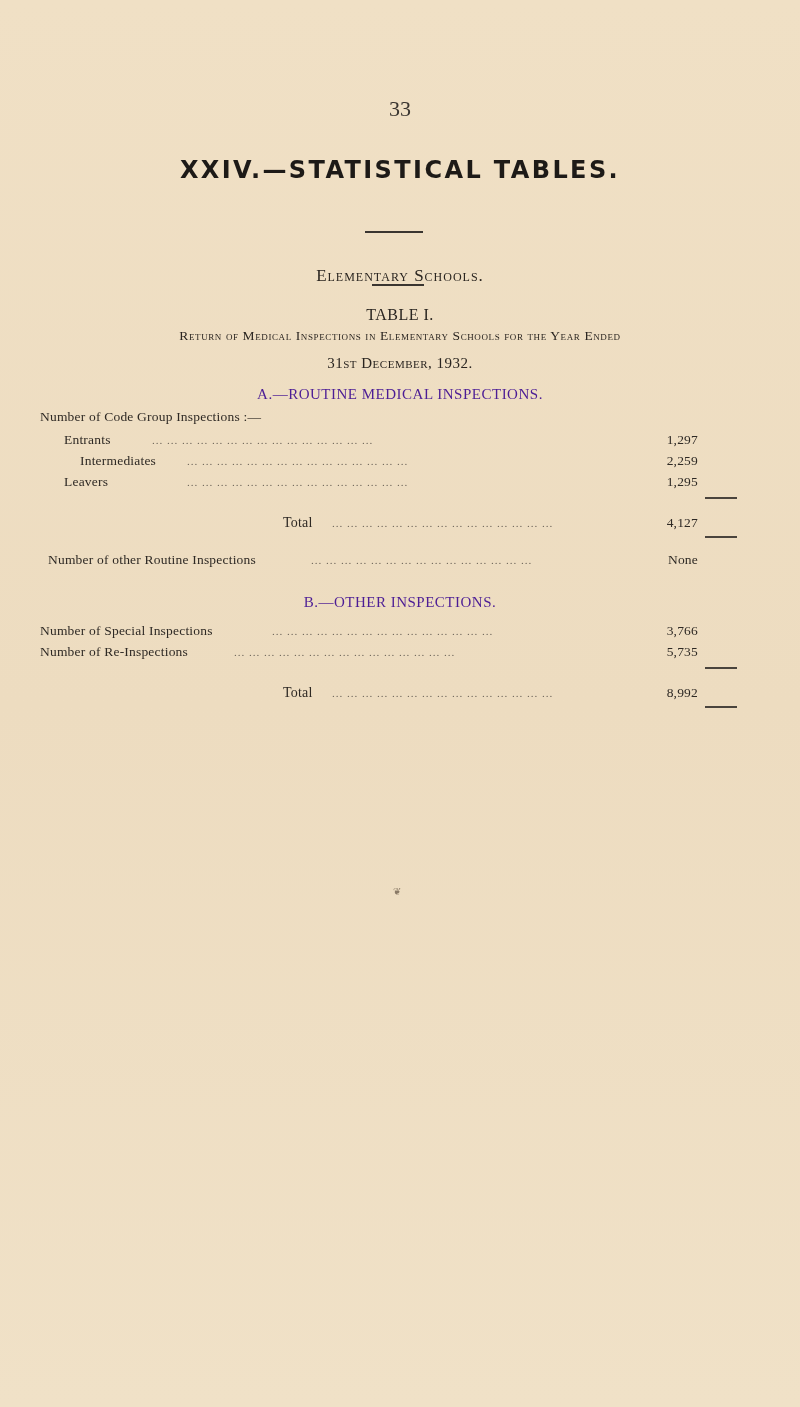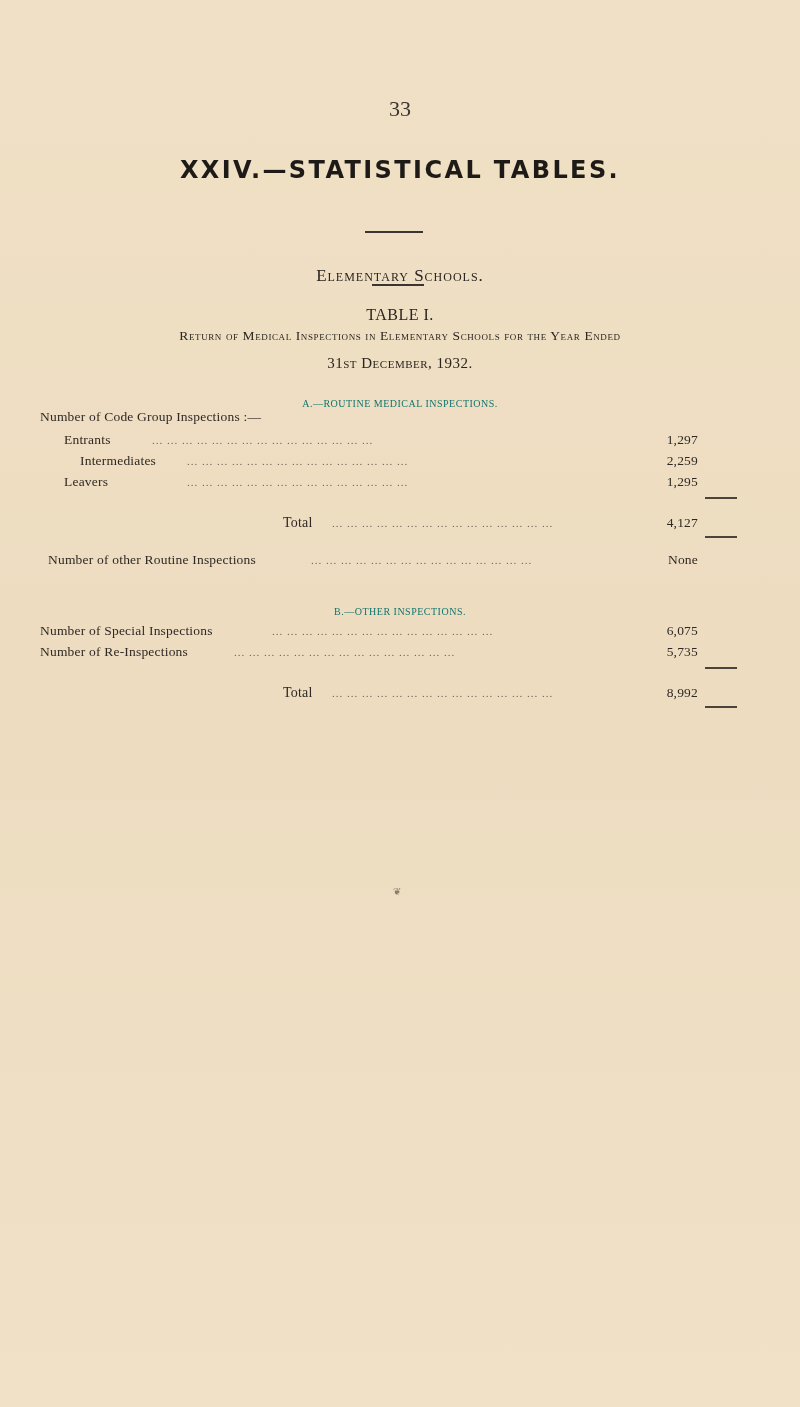--- a/index.html
+++ b/index.html
@@ -16,21 +16,21 @@
   .page-number { top: 96px; font-size: 22px; color: #3a3530; }
   .chapter-title {
     top: 156px; font-family: "DejaVu Sans", "Liberation Sans", sans-serif;
     font-weight: bold; font-size: 24px; letter-spacing: 2.4px; color: #1d1a17;
   }
   .rule { height: 1.5px; background: #3a3530; }
   .section-title { top: 266px; font-size: 17px; letter-spacing: 1px; font-variant: small-caps; }
   .table-title { top: 306px; font-size: 16px; letter-spacing: 0.5px; }
   .subtitle { top: 328px; font-size: 13.5px; font-variant: small-caps; letter-spacing: 0.6px; }
   .subtitle-date { top: 355px; font-size: 15px; font-variant: small-caps; letter-spacing: 0.5px; }
-  .part-heading { font-size: 10px; letter-spacing: 0.5px; color: #0f766e; margin-top: 12px; }
+  .part-heading { font-size: 15px; letter-spacing: 0.5px; color: #4c1d95; }
   .row {
     position: absolute; left: 0; width: 760px; height: 18px;
     font-size: 13.5px; color: #2e2924; letter-spacing: 0.2px;
   }
   .row .label { position: absolute; white-space: nowrap; }
   .row .dots {
     position: absolute; white-space: nowrap; overflow: hidden;
     color: #6b6358; letter-spacing: 1px; font-size: 11px; top: 2px;
   }
   .row .value { position: absolute; right: 62px; text-align: right; white-space: nowrap; margin-left: 20px; }
@@ -90,21 +90,21 @@
   <span class="label" style="left:48px;">Number of other Routine Inspections</span>
   <span class="dots" style="left:311px; width:311px;">...     ...     ...     ...     ...     ...     ...     ...     ...     ...     ...     ...     ...     ...     ...</span>
   <span class="value">None</span>
 </div>
 
 <div class="abs center part-heading" style="top:594px;">B.—OTHER INSPECTIONS.</div>
 
 <div class="row" style="top:623px;">
   <span class="label" style="left:40px;">Number of Special Inspections</span>
   <span class="dots" style="left:272px; width:350px;">...     ...     ...     ...     ...     ...     ...     ...     ...     ...     ...     ...     ...     ...     ...</span>
-  <span class="value">6,075</span>
+  <span class="value">3,766</span>
 </div>
 
 <div class="row" style="top:644px;">
   <span class="label" style="left:40px;">Number of Re-Inspections</span>
   <span class="dots" style="left:234px; width:388px;">...     ...     ...     ...     ...     ...     ...     ...     ...     ...     ...     ...     ...     ...     ...</span>
   <span class="value">5,735</span>
 </div>
 
 <div class="sum-rule" style="top:667px;"></div>
 

